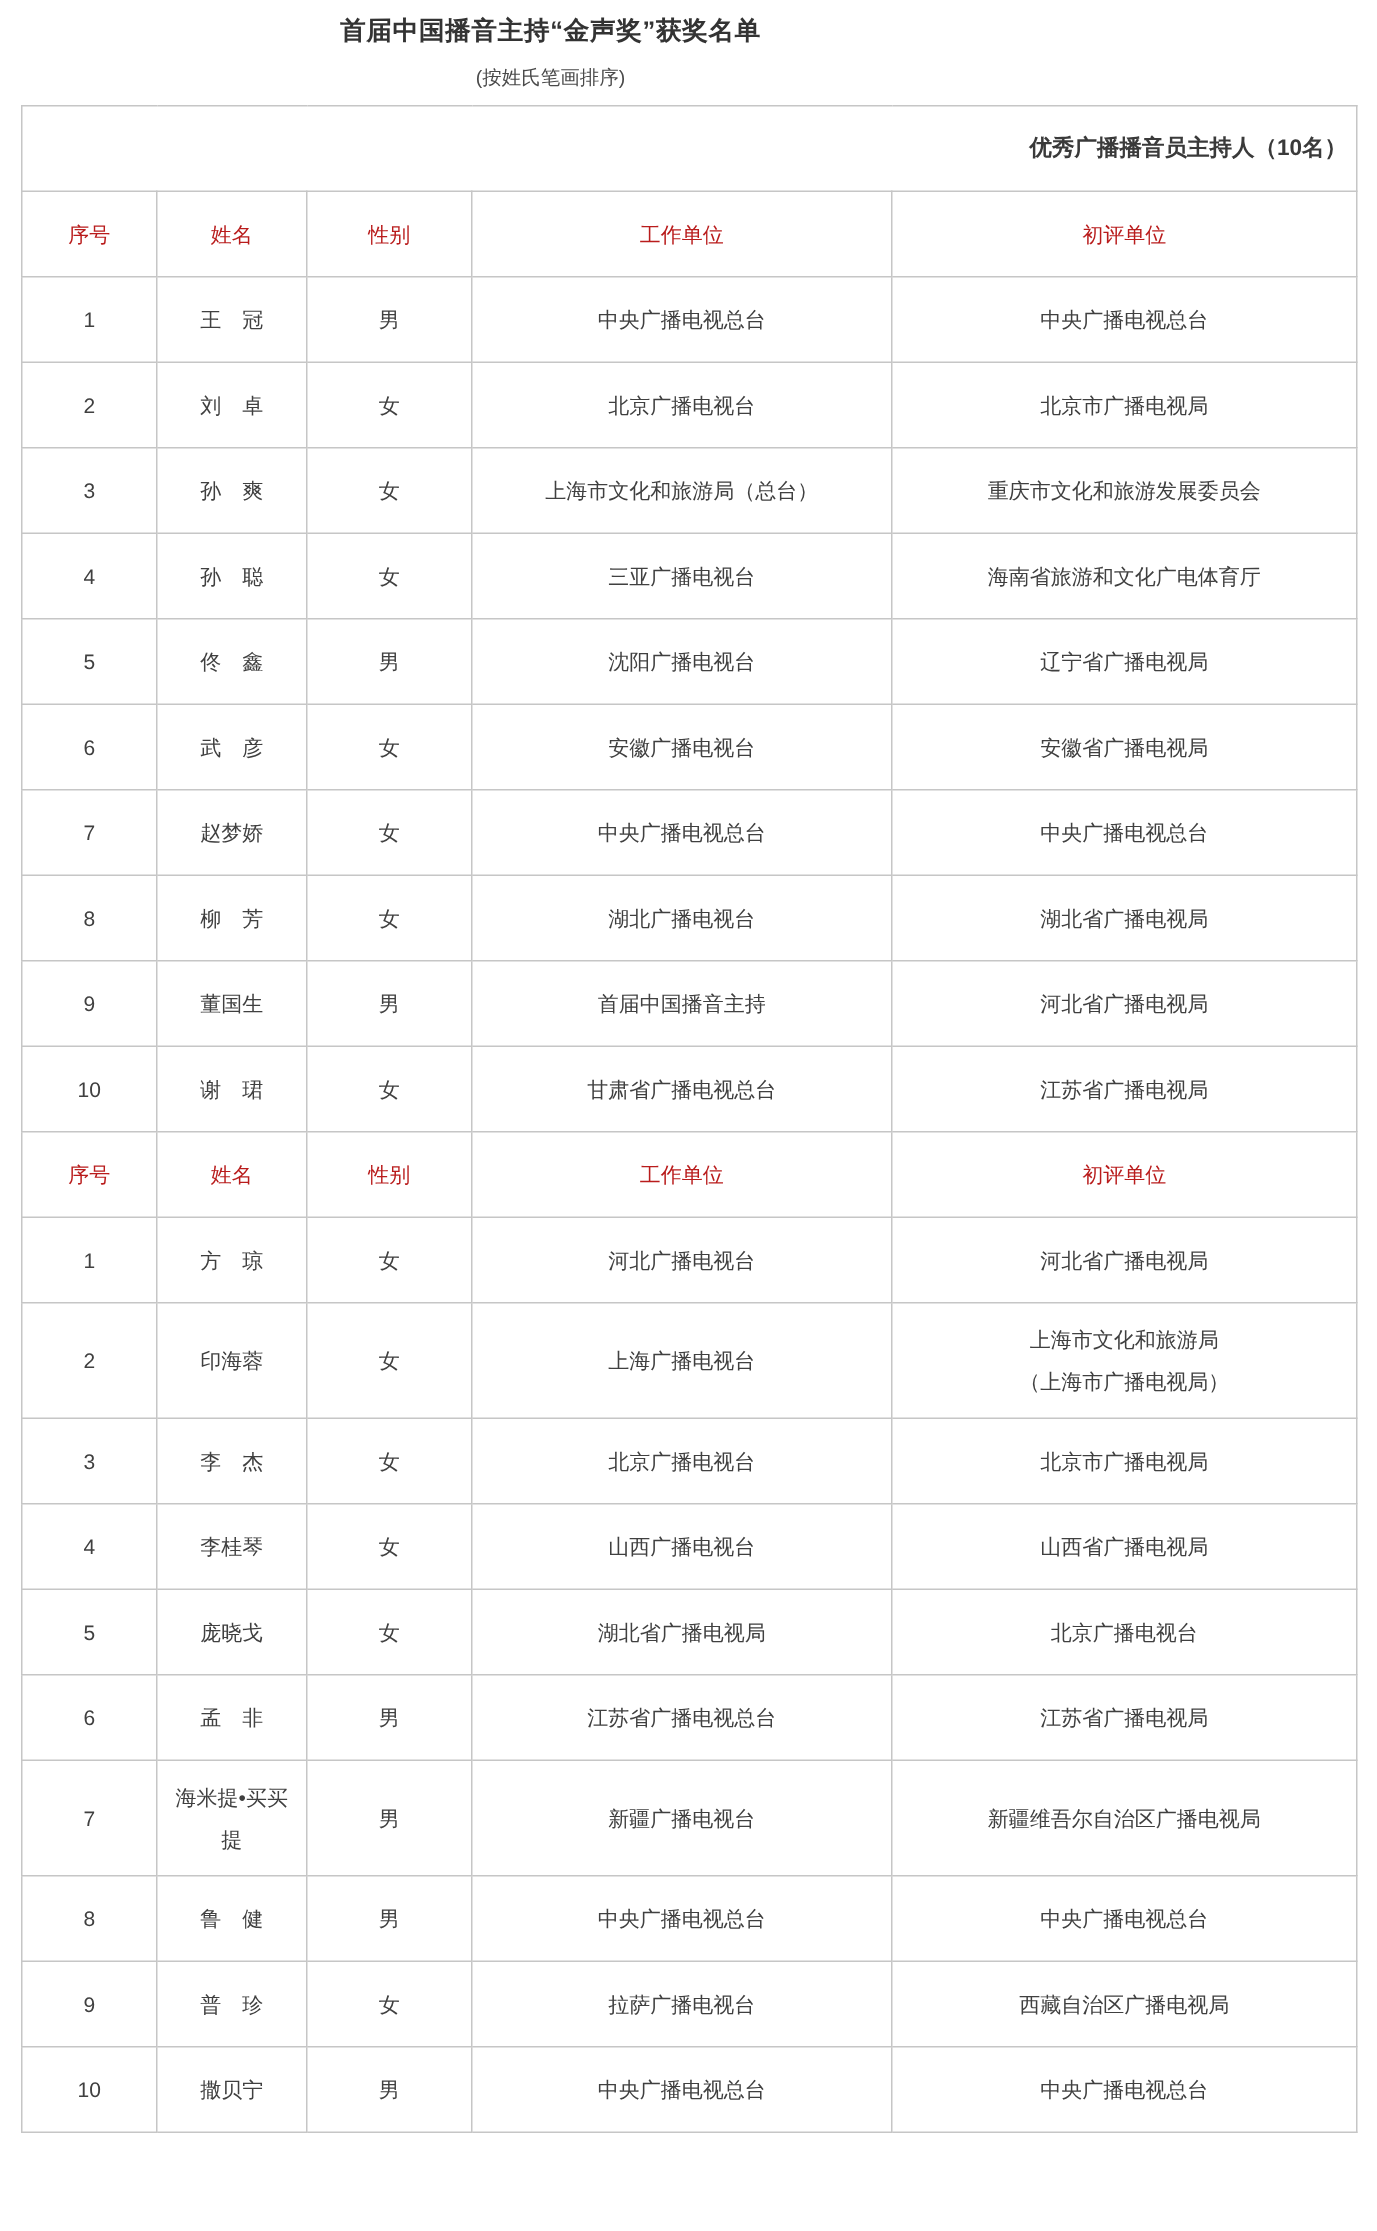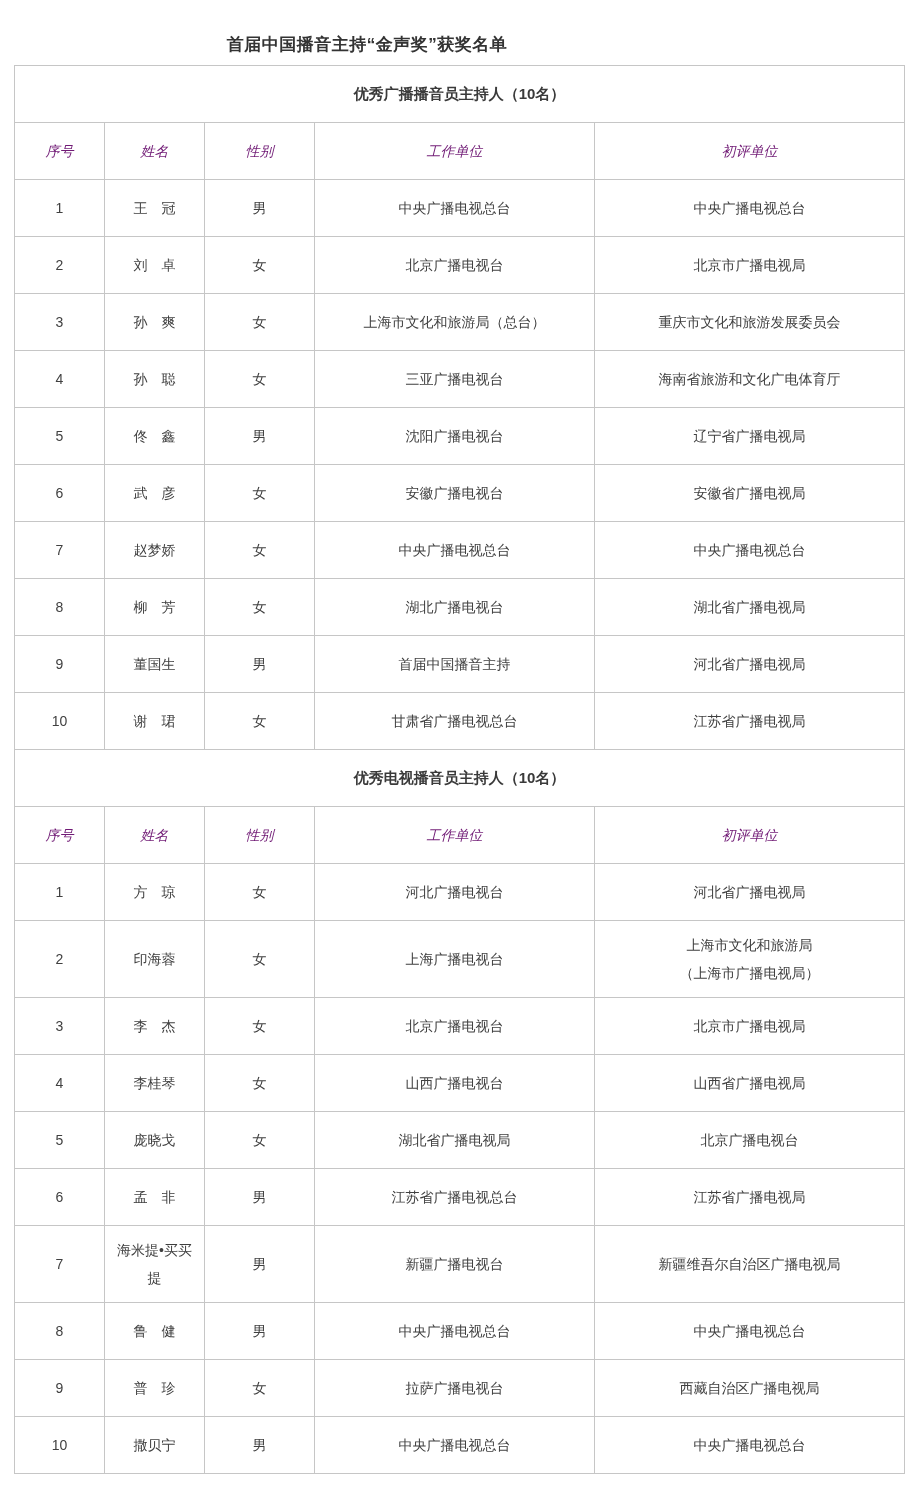--- a/index.html
+++ b/index.html
@@ -1,21 +1,21 @@
 <!DOCTYPE html>
 <html><head>
 <meta charset="utf-8">
 <style>
   html, body { margin: 0; padding: 0; background: #ffffff; }
   body {
     width: 918px;
     font-family: "Liberation Sans", "DejaVu Sans", sans-serif;
     color: #404040;
   }
-  .page { width: 734px; box-sizing: border-box; margin-top: 24px; }
+  .page { width: 734px; box-sizing: border-box; }
   .doc-title {
     padding-top: 9px;
     text-align: center;
     font-size: 17px;
     font-weight: bold;
     color: #333333;
     letter-spacing: 0.5px;
   }
   .doc-subtitle {
     margin-top: 11px;
@@ -42,33 +42,34 @@
     text-align: center;
     vertical-align: middle;
     font-size: 14px;
     line-height: 28px;
     padding: 10px 6px;
     white-space: pre-line;
     overflow-wrap: break-word;
     color: #404040;
   }
   td.section-heading {
-    text-align: center;
+    text-align: right;
     font-weight: bold;
     font-size: 15px;
     padding-left: 6px;
     color: #3a3a3a;
   }
-  td.col-header { color: #701a75; font-style: italic; }
+  td.col-header { color: #b91c1c; }
 </style>
 </head>
 <body>
 
 <div class="page">
   <div class="doc-title">首届中国播音主持“金声奖”获奖名单</div>
+  <div class="doc-subtitle">(按姓氏笔画排序)</div>
 
   <table class="awards">
     <colgroup>
       <col class="c-serial">
       <col class="c-name">
       <col class="c-gender">
       <col class="c-work">
       <col class="c-review">
     </colgroup>
     <tbody id="awards-body">
@@ -146,23 +147,20 @@
           <td>河北省广播电视局</td>
         </tr>
         <tr>
           <td>10</td>
           <td>谢　珺</td>
           <td>女</td>
           <td>甘肃省广播电视总台</td>
           <td>江苏省广播电视局</td>
         </tr>
         <tr>
-          <td colspan="5" class="section-heading">优秀电视播音员主持人（10名）</td>
-        </tr>
-        <tr>
           <td class="col-header">序号</td>
           <td class="col-header">姓名</td>
           <td class="col-header">性别</td>
           <td class="col-header">工作单位</td>
           <td class="col-header">初评单位</td>
         </tr>
         <tr>
           <td>1</td>
           <td>方　琼</td>
           <td>女</td>

